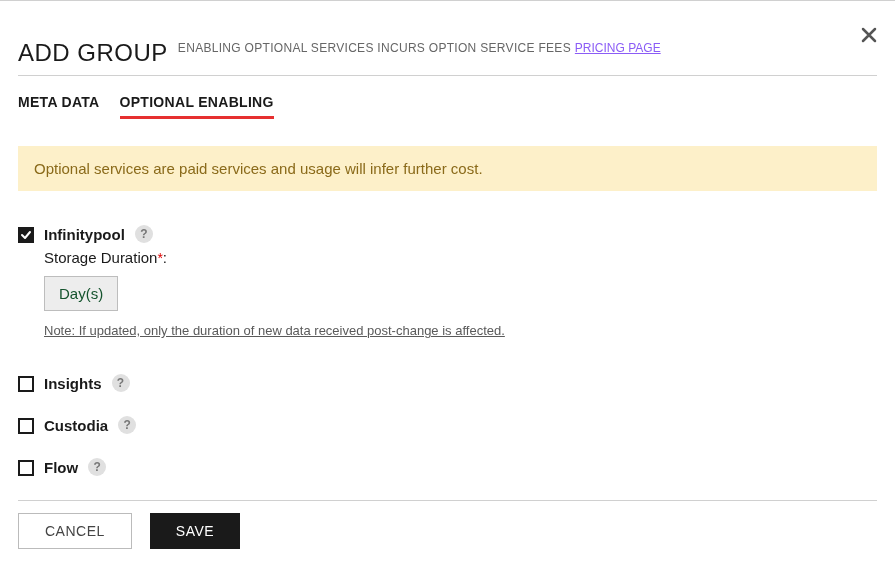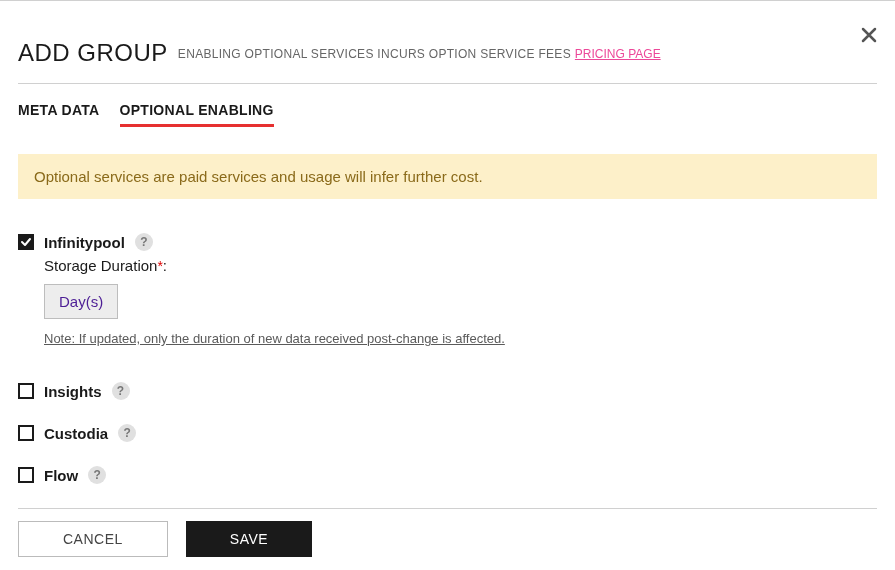--- a/index.html
+++ b/index.html
@@ -25,39 +25,39 @@
       top: 22px;
       right: 18px;
       cursor: pointer;
       color: #555;
       font-size: 24px;
       line-height: 1;
       font-weight: bold;
     }
     .header-row {
       display: flex;
-      align-items: center;
+      align-items: flex-start;
       gap: 10px;
       margin-top: 20px;
-      margin-bottom: 16px;
+      margin-bottom: 8px;
     }
     .title {
       font-size: 24px;
       font-weight: 400;
       letter-spacing: 0.5px;
       color: #1a1a1a;
     }
     .subtitle {
       font-size: 12px;
       letter-spacing: 0.3px;
       color: #666;
     }
     .pricing-link {
       font-size: 12px;
-      color: #ec4899;
+      color: #8b5cf6;
       text-decoration: underline;
       cursor: pointer;
     }
     .hr-top {
       border: none;
       border-top: 1px solid #d0d0d0;
       margin-bottom: 0;
     }
     .tabs {
       display: flex;
@@ -80,21 +80,21 @@
       color: #8a6a1a;
       padding: 14px 16px;
       margin-top: 27px;
       font-size: 15px;
     }
     .service-block {
       margin-top: 34px;
     }
     .checkbox-row {
       display: flex;
-      align-items: center;
+      align-items: flex-end;
       gap: 10px;
     }
     .checkbox {
       width: 16px;
       height: 16px;
       border: 2px solid #1a1a1a;
       display: inline-flex;
       align-items: center;
       justify-content: center;
       cursor: pointer;
@@ -150,21 +150,21 @@
       font-size: 15px;
       text-align: right;
       outline: none;
       background: transparent;
     }
     .unit-box {
       border: 1px solid #bdbdbd;
       background: #ededed;
       padding: 8px 14px;
       font-size: 15px;
-      color: #4c1d95;
+      color: #14532d;
     }
     .note {
       font-size: 13px;
       color: #5a5a5a;
       margin-top: 12px;
       text-decoration: underline;
     }
     .simple-service {
       margin-top: 24px;
     }
@@ -173,21 +173,21 @@
       border-top: 1px solid #d0d0d0;
       margin-top: 24px;
     }
     .footer {
       display: flex;
       gap: 18px;
       margin-top: 12px;
       padding-bottom: 18px;
     }
     .btn {
-      padding: 9px 44px;
+      padding: 9px 26px;
       font-size: 14px;
       font-weight: 400;
       letter-spacing: 0.5px;
       cursor: pointer;
       border: none;
     }
     .btn-cancel {
       background: #fff;
       color: #444;
       border: 1px solid #bbb;

